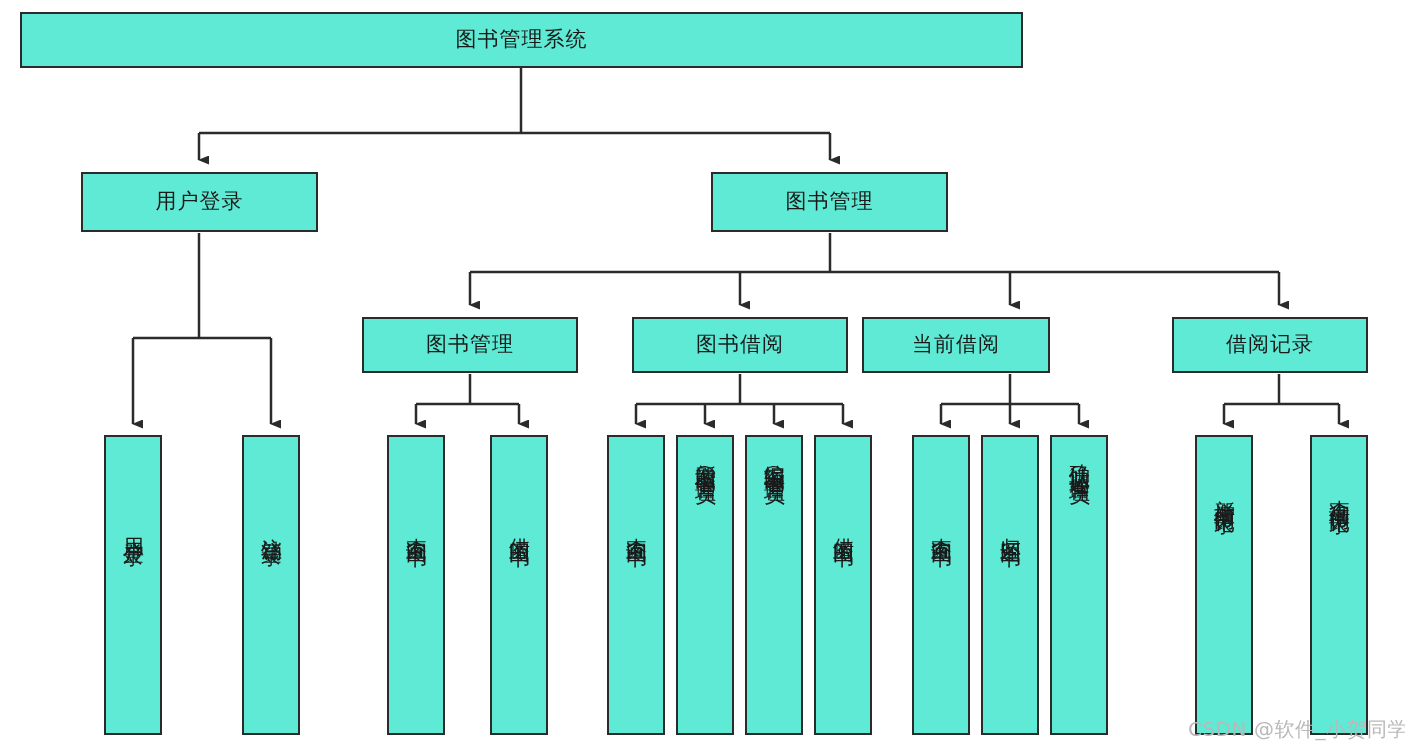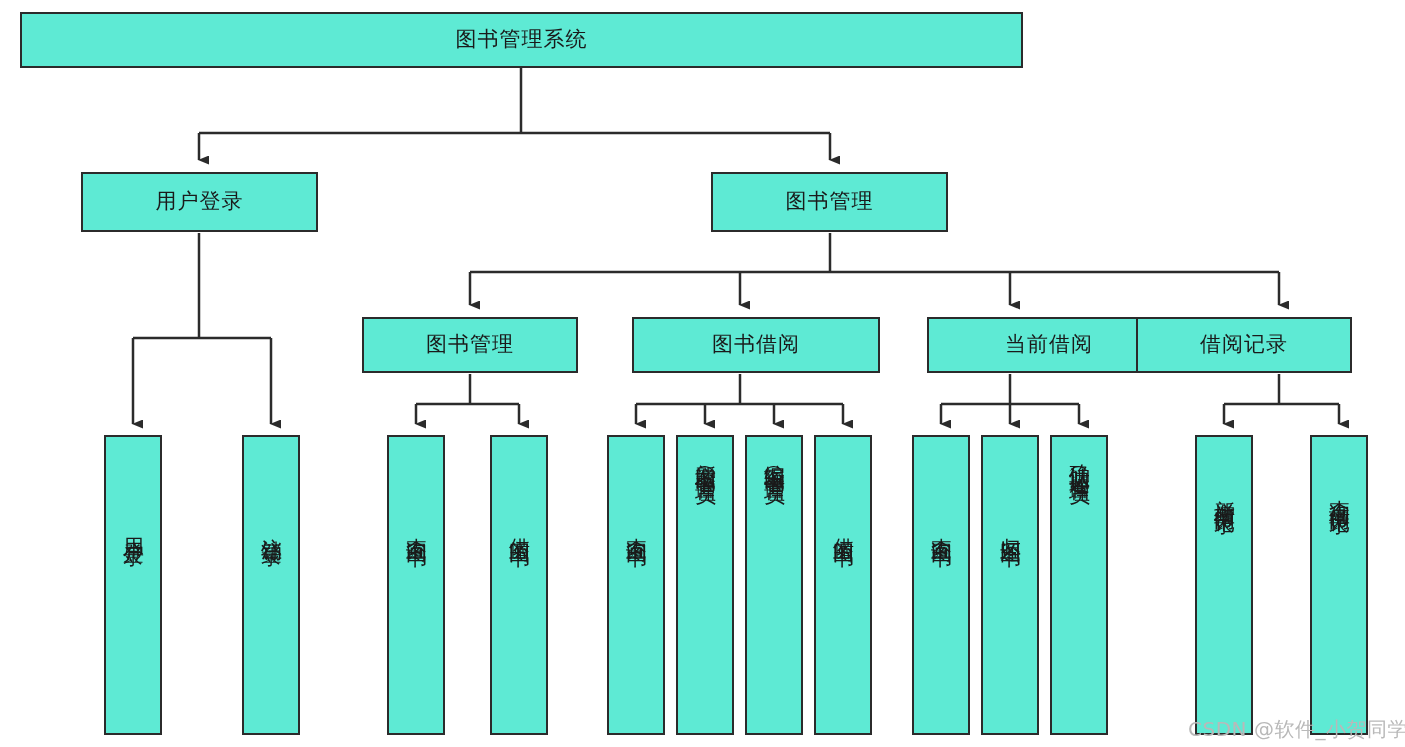--- a/index.html
+++ b/index.html
@@ -135,29 +135,29 @@
 </div>
 
 <div class="node-box" style="left:711px; top:172px; width:237px; height:60px;">
   <span class="node-label-h">图书管理</span>
 </div>
 
 <div class="node-box" style="left:362px; top:317px; width:216px; height:56px;">
   <span class="node-label-h">图书管理</span>
 </div>
 
-<div class="node-box" style="left:632px; top:317px; width:248px; height:56px;">
+<div class="node-box" style="left:632px; top:317px; width:216px; height:56px;">
   <span class="node-label-h">图书借阅</span>
 </div>
 
-<div class="node-box" style="left:927px; top:317px; width:244px; height:56px;">
+<div class="node-box" style="left:862px; top:317px; width:188px; height:56px;">
   <span class="node-label-h">当前借阅</span>
 </div>
 
-<div class="node-box" style="left:1136px; top:317px; width:216px; height:56px;">
+<div class="node-box" style="left:1172px; top:317px; width:196px; height:56px;">
   <span class="node-label-h">借阅记录</span>
 </div>
 
 <div class="node-box leaf leaf-mid" style="left:104px; top:435px; width:58px; height:300px;">
   <span class="node-label-v">用户登录</span>
 </div>
 
 <div class="node-box leaf leaf-mid" style="left:242px; top:435px; width:58px; height:300px;">
   <span class="node-label-v">注销登录</span>
 </div>

